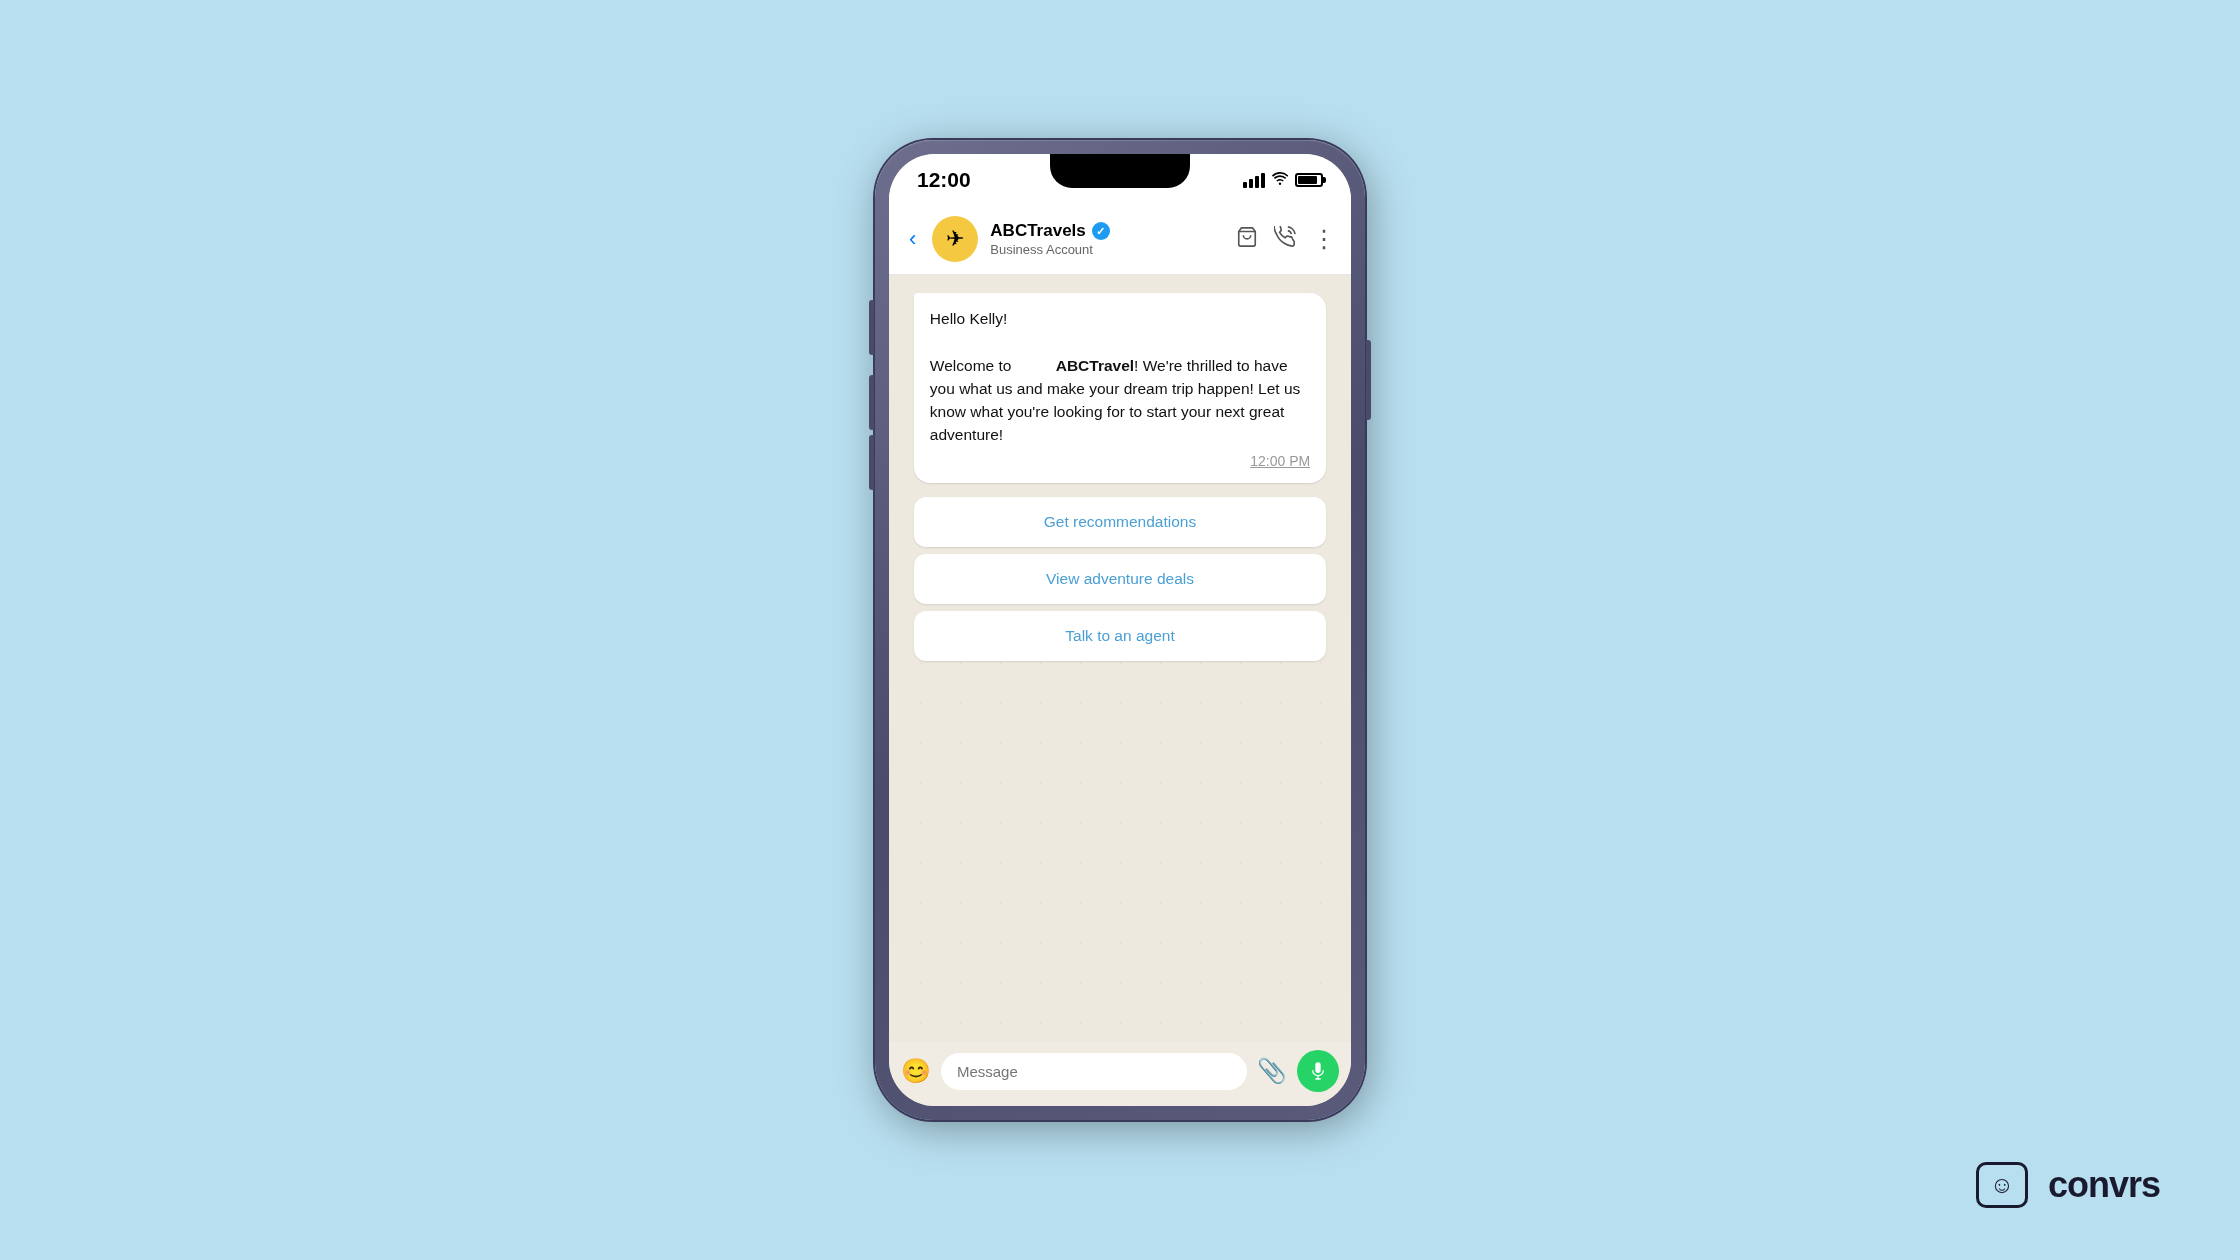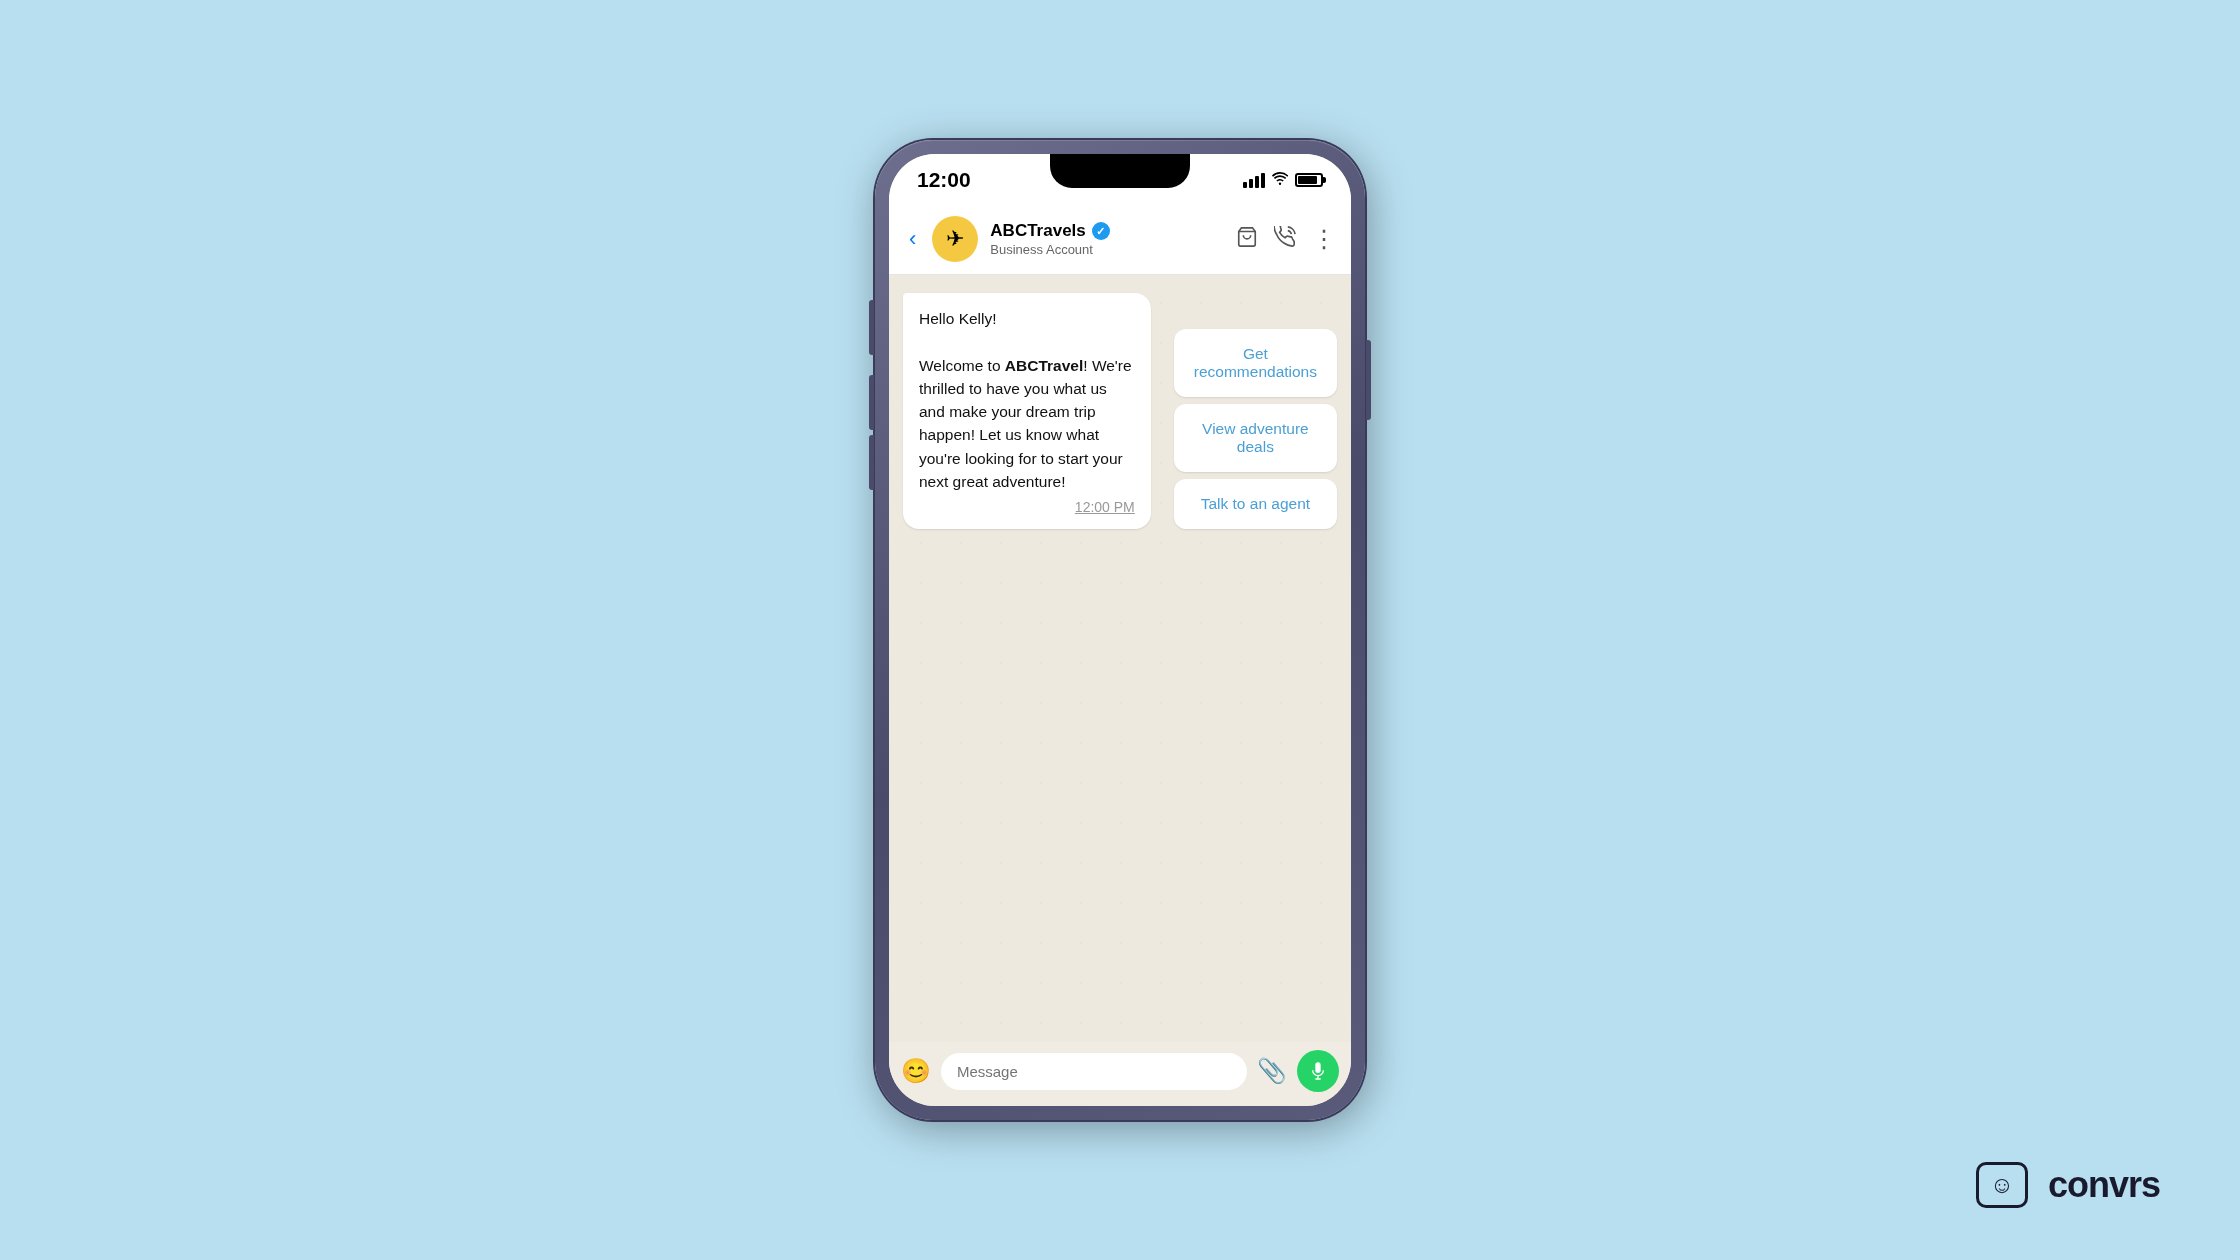--- a/index.html
+++ b/index.html
@@ -248,43 +248,44 @@
       content: '';
       position: absolute;
       inset: 0;
       opacity: 0.04;
       pointer-events: none;
     }
 
     
     .message-group {
       display: flex;
-      flex-direction: row;
-      align-items: flex-end;
-      gap: 23px;
+      flex-direction: column;
+      align-items: center;
+      gap: 14px;
       max-width: 100%;
     }
 
     .message-bubble {
       background: #ffffff;
       border-radius: 4px 16px 16px 16px;
       padding: 14px 16px;
       max-width: 95%;
       box-shadow: 0 1px 2px rgba(0,0,0,0.1);
       position: relative;
     }
 
     .message-text {
       font-size: 15.5px;
       line-height: 1.5;
       color: #111;
     }
 
     .message-text .bold {
       font-weight: 700;
+      margin-left: 40px;
     }
 
     .message-time {
       text-align: right;
       font-size: 14px;
       color: #999;
       margin-top: 6px;
       text-decoration: underline;
     }
 

